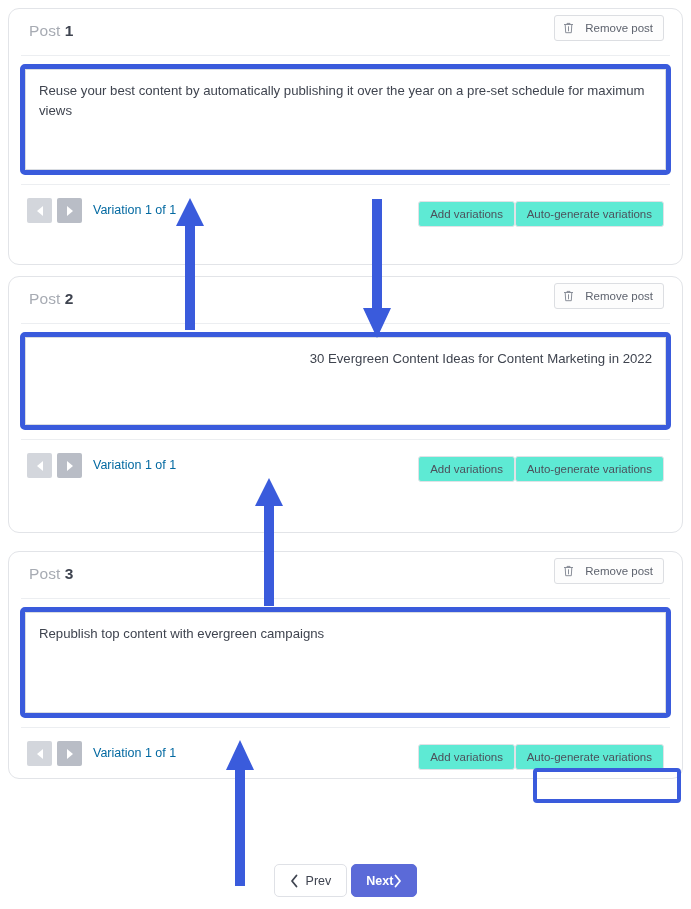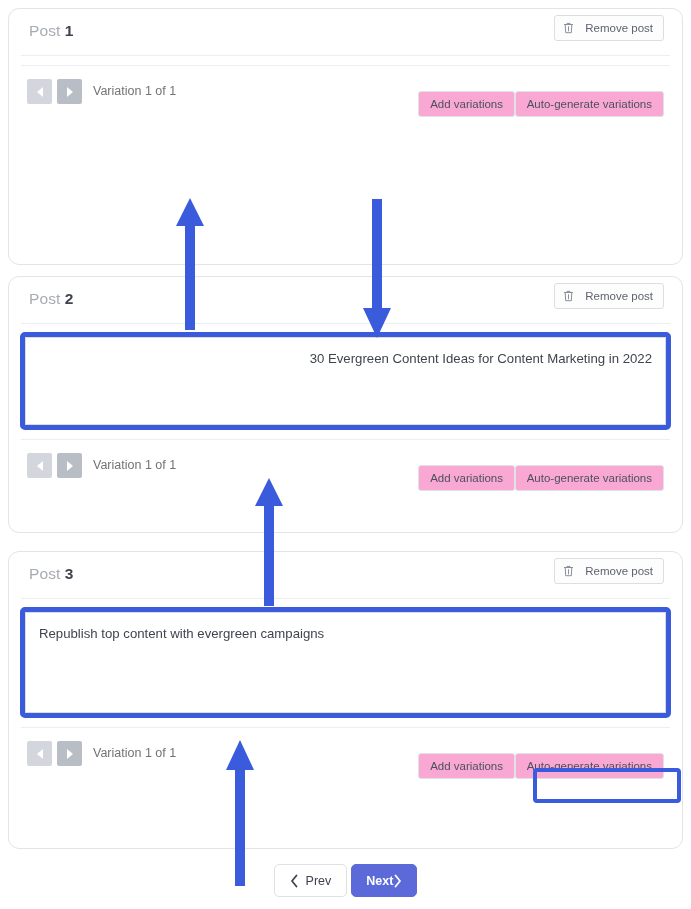--- a/index.html
+++ b/index.html
@@ -77,27 +77,27 @@
     cursor: pointer;
   }
   .navbtn.prev { left: 6px;  background: #d3d6dc; }
   .navbtn.next { left: 36px; background: #b9bdc6; }
   .tri { width: 0; height: 0; border-top: 5px solid transparent; border-bottom: 5px solid transparent; }
   .tri.l { border-right: 6px solid #ffffff; }
   .tri.r { border-left: 6px solid #ffffff; }
 
   .variation-label {
     position: absolute; left: 72px; top: 18px;
-    font-size: 12.5px; color: #737373; white-space: nowrap;
+    font-size: 12.5px; color: #0369a1; white-space: nowrap;
   }
 
   .gbtn {
-    position: absolute; top: 25px;
+    position: absolute; top: 16px;
     height: 26px; padding: 0 11px;
-    background: #f9a8d4;
+    background: #5eead4;
     border: 1px solid #e0e2e6;
     border-radius: 3px;
     font-size: 11.5px; color: #4c515c;
     display: flex; align-items: center;
     cursor: pointer; white-space: nowrap;
   }
   .gbtn.add  { right: 155px; }
   .gbtn.auto { right: 6px; }
 
   
@@ -150,20 +150,23 @@
       </div>
       <div class="remove-post">
         <span>
           <svg class="trash-ico" viewBox="0 0 11 12" fill="none" stroke="#8a8f99" stroke-width="1">
             <path d="M1 2.5h9M4 2.5V1.4h3V2.5M2.2 2.5l.5 8.2h5.6l.5-8.2M5.5 4.3v5"></path>
           </svg>
         </span>
         <span>Remove post</span>
       </div>
     </div>
+    <div class="ta-wrap">
+      <div class="ta-inner" style="height:101px;">Reuse your best content by automatically publishing it over the year on a pre-set schedule for maximum views</div>
+    </div>
     <div class="card-foot">
       <button class="navbtn prev">
         <span class="tri l"></span>
       </button>
       <button class="navbtn next">
         <span class="tri r"></span>
       </button>
       <div class="variation-label">Variation 1 of 1</div>
       <button class="gbtn add">Add variations</button>
       <button class="gbtn auto">Auto-generate variations</button>
@@ -194,21 +197,21 @@
       </button>
       <button class="navbtn next">
         <span class="tri r"></span>
       </button>
       <div class="variation-label">Variation 1 of 1</div>
       <button class="gbtn add">Add variations</button>
       <button class="gbtn auto">Auto-generate variations</button>
     </div>
   </div>
 
-  <div class="post-card" style="top:551px;height:298px;">
+  <div class="post-card" style="top:551px;height:228px;">
     <div class="card-head">
       <div class="post-title">
         <span>Post</span>
         <b>3</b>
       </div>
       <div class="remove-post">
         <span>
           <svg class="trash-ico" viewBox="0 0 11 12" fill="none" stroke="#8a8f99" stroke-width="1">
             <path d="M1 2.5h9M4 2.5V1.4h3V2.5M2.2 2.5l.5 8.2h5.6l.5-8.2M5.5 4.3v5"></path>
           </svg>

